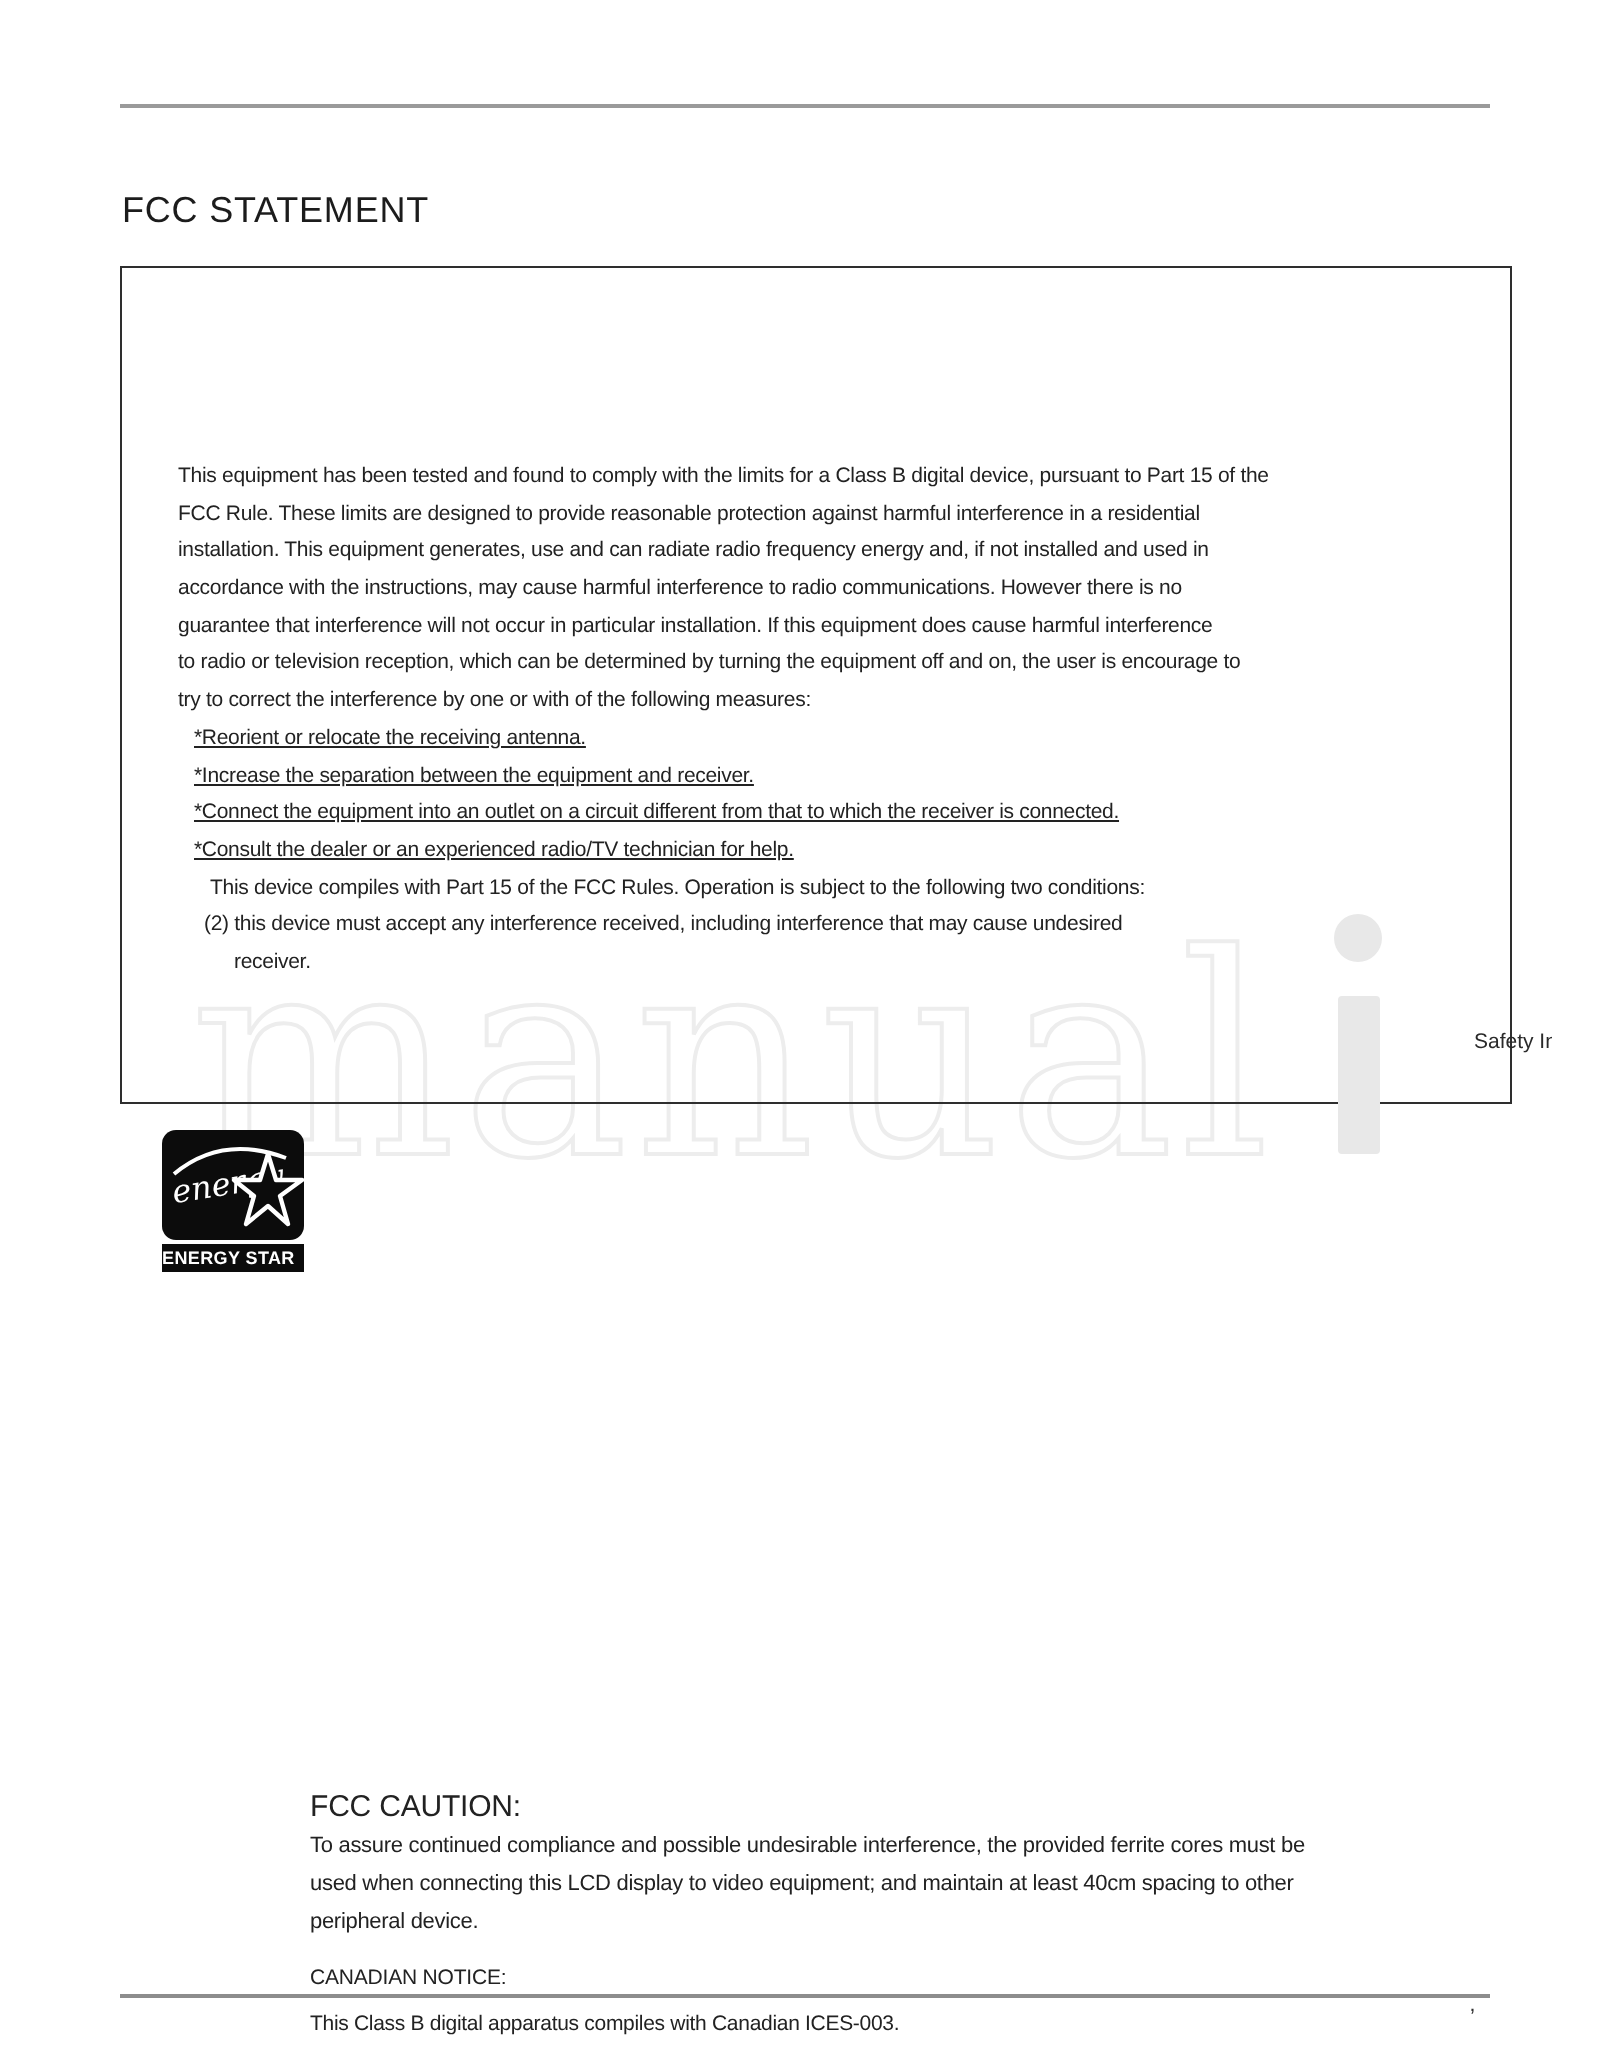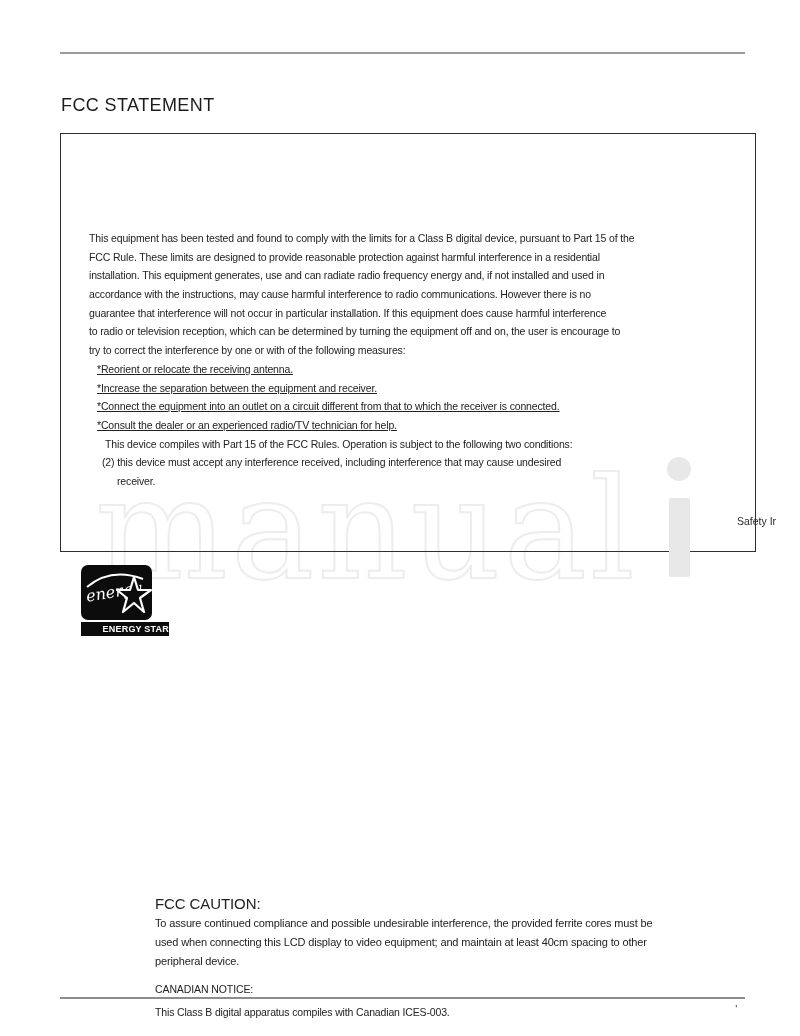--- a/index.html
+++ b/index.html
@@ -69,24 +69,24 @@
   #safety-label {
     left: 737px; top: 515px; width: 39px; height: 14px;
     overflow: hidden; white-space: nowrap;
     font-size: 10.5px; color: #2a2a2a; z-index: 3;
   }
 
   
   #energy-star-logo { left: 81px; top: 565px; width: 71px; z-index: 6; }
   #energy-star-emblem { display: block; }
   #energy-star-bar {
-    margin-top: 2px; width: 88px; height: 14px;
+    margin-top: 2px; width: 71px; height: 14px;
     background: #0c0c0c; color: #ffffff;
     font-size: 9px; font-weight: bold; letter-spacing: 0.2px;
-    text-align: right; line-height: 14px;
+    text-align: left; line-height: 14px;
     font-family: "Liberation Sans", sans-serif;
     white-space: nowrap;
   }
 
   
   #fcc-caution-heading {
     left: 155px; top: 895px;
     font-size: 15px; letter-spacing: -0.1px; color: #222;
   }
   #fcc-caution-body {

